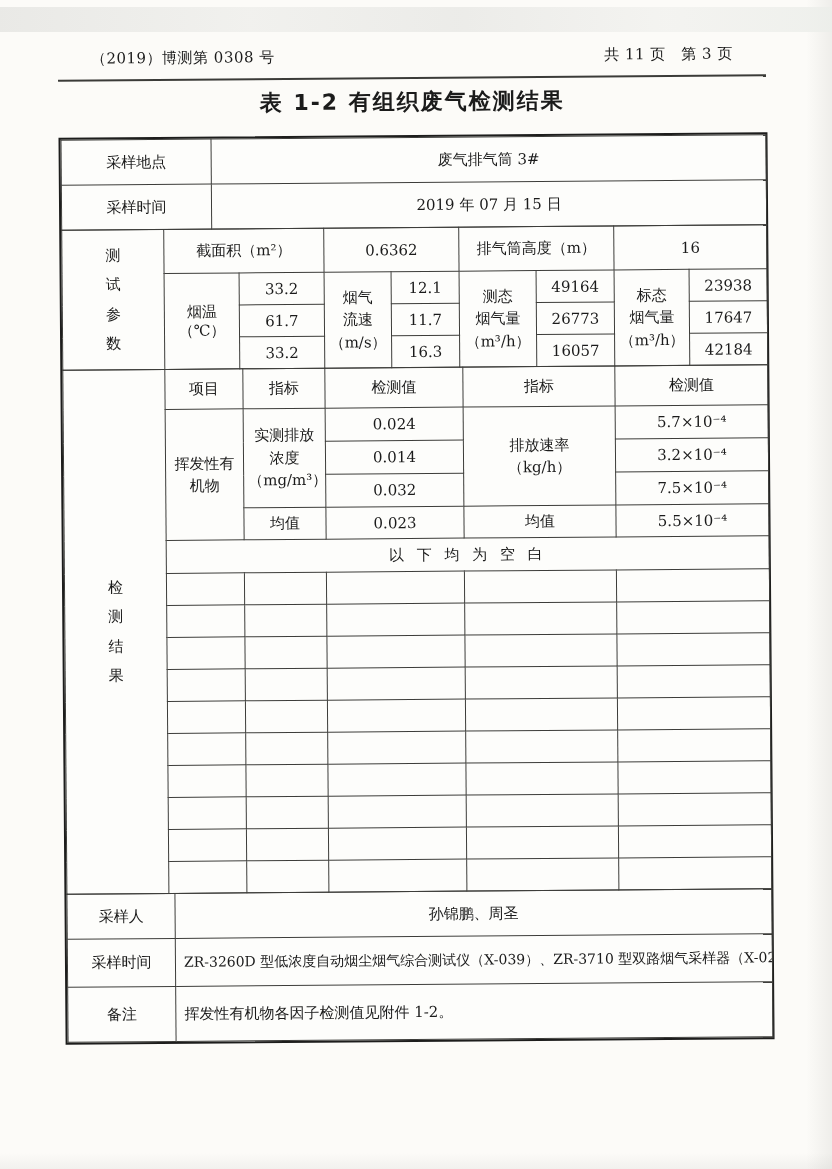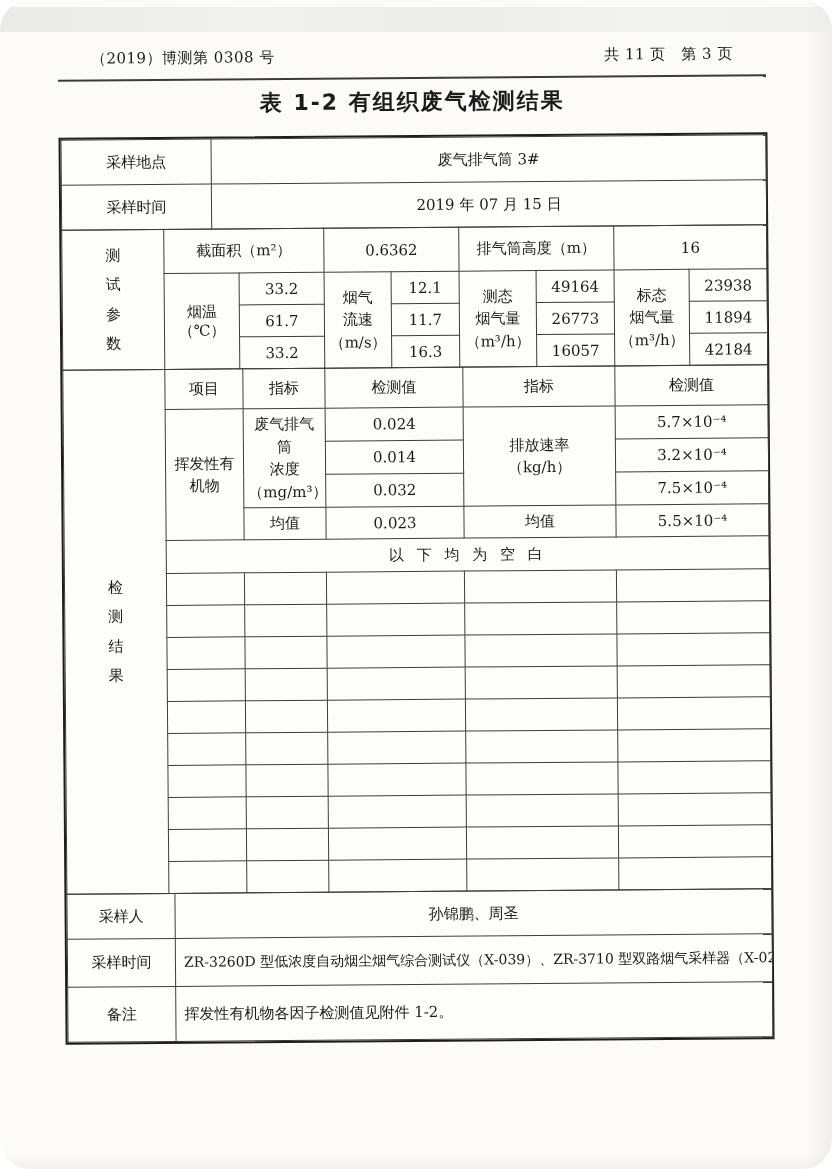--- a/index.html
+++ b/index.html
@@ -1,21 +1,20 @@
 <!DOCTYPE html>
 <html><head>
 <meta charset="utf-8">
 <style>
   html,body{margin:0;padding:0;}
   .viewport{
     position:relative;width:832px;height:1169px;overflow:hidden;
     background:#fcfbf8;
     font-family:"DejaVu Serif","Liberation Serif",serif;
     color:#1b1b1b;
-    border-radius:30px;
   }
   
   .scan-band-top{
     position:absolute;top:7px;left:0;width:832px;height:25px;z-index:5;
     background:linear-gradient(90deg,#e6e6e3 0%,#efefec 30%,#e9e9e6 55%,#f2f2ef 80%,#eceeea 100%);
     opacity:.85;
   }
   .scan-band-right{
     position:absolute;top:0;right:0;width:26px;height:1169px;z-index:4;
     background:linear-gradient(90deg,rgba(0,0,0,0) 0%,rgba(120,120,115,.10) 100%);
@@ -122,21 +121,21 @@
             <td>49164</td>
             <td rowspan="3" class="pre">标态
 烟气量
 （m³/h）</td>
             <td>23938</td>
           </tr>
           <tr class="h32">
             <td>61.7</td>
             <td>11.7</td>
             <td>26773</td>
-            <td>11894</td>
+            <td>17647</td>
           </tr>
           <tr class="h32">
             <td>33.2</td>
             <td>16.3</td>
             <td>16057</td>
             <td>42184</td>
           </tr>
         </tbody>
       </table>
 
@@ -157,21 +156,21 @@
 果</th>
             <td>项目</td>
             <td>指标</td>
             <td>检测值</td>
             <td>指标</td>
             <td>检测值</td>
           </tr>
           <tr class="h33">
             <td rowspan="4" class="pre">挥发性有
 机物</td>
-            <td rowspan="3" class="pre">废气排气筒
+            <td rowspan="3" class="pre">实测排放
 浓度
 （mg/m³）</td>
             <td>0.024</td>
             <td rowspan="3" class="pre">排放速率
 （kg/h）</td>
             <td>5.7×10⁻⁴</td>
           </tr>
           <tr class="h33">
             <td>0.014</td>
             <td>3.2×10⁻⁴</td>

